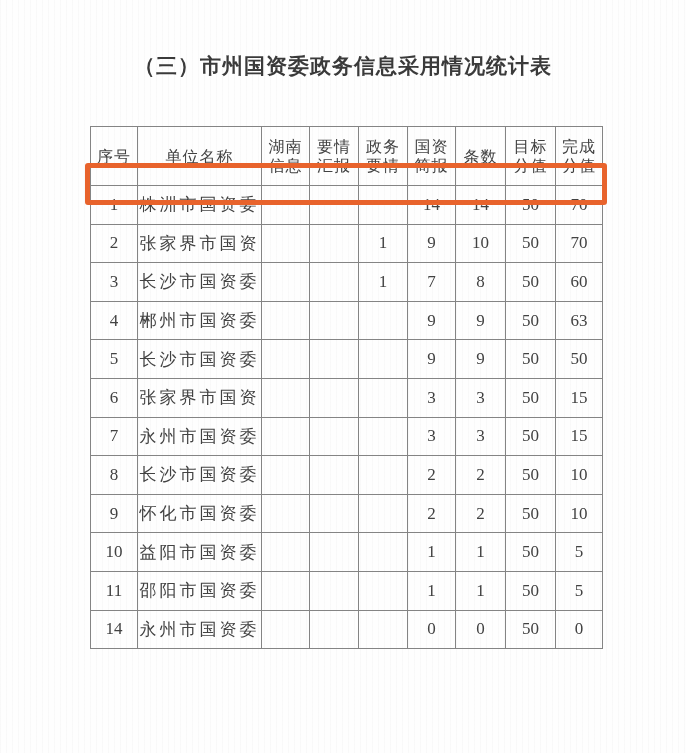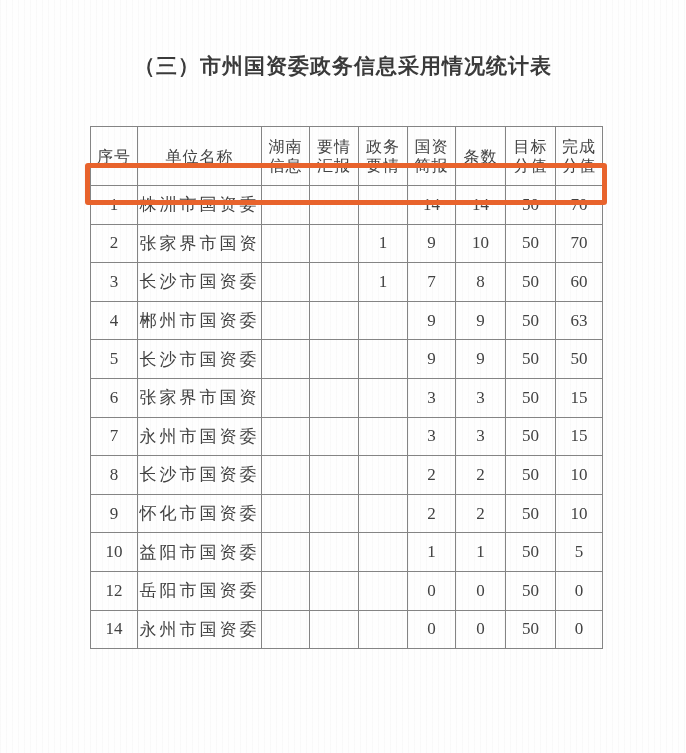--- a/index.html
+++ b/index.html
@@ -221,41 +221,41 @@
           <td class="c-name">益阳市国资委</td>
           <td></td>
           <td></td>
           <td></td>
           <td>1</td>
           <td>1</td>
           <td>50</td>
           <td>5</td>
         </tr>
         <tr>
-          <td>12</td>
-          <td class="c-name">岳阳市国资委</td>
+          <td>11</td>
+          <td class="c-name">邵阳市国资委</td>
+          <td></td>
+          <td></td>
+          <td></td>
+          <td>1</td>
+          <td>1</td>
+          <td>50</td>
+          <td>5</td>
+        </tr>
+        <tr>
+          <td>14</td>
+          <td class="c-name">永州市国资委</td>
           <td></td>
           <td></td>
           <td></td>
           <td>0</td>
           <td>0</td>
           <td>50</td>
           <td>0</td>
         </tr>
-        <tr>
-          <td>14</td>
-          <td class="c-name">永州市国资委</td>
-          <td></td>
-          <td></td>
-          <td></td>
-          <td>0</td>
-          <td>0</td>
-          <td>50</td>
-          <td>0</td>
-        </tr>
       </tbody>
     </table>
 
     <div class="highlight-box" style="border-color: rgb(232, 99, 44);"></div>
 
   </div>
 
 </div>
 
 </body></html>

